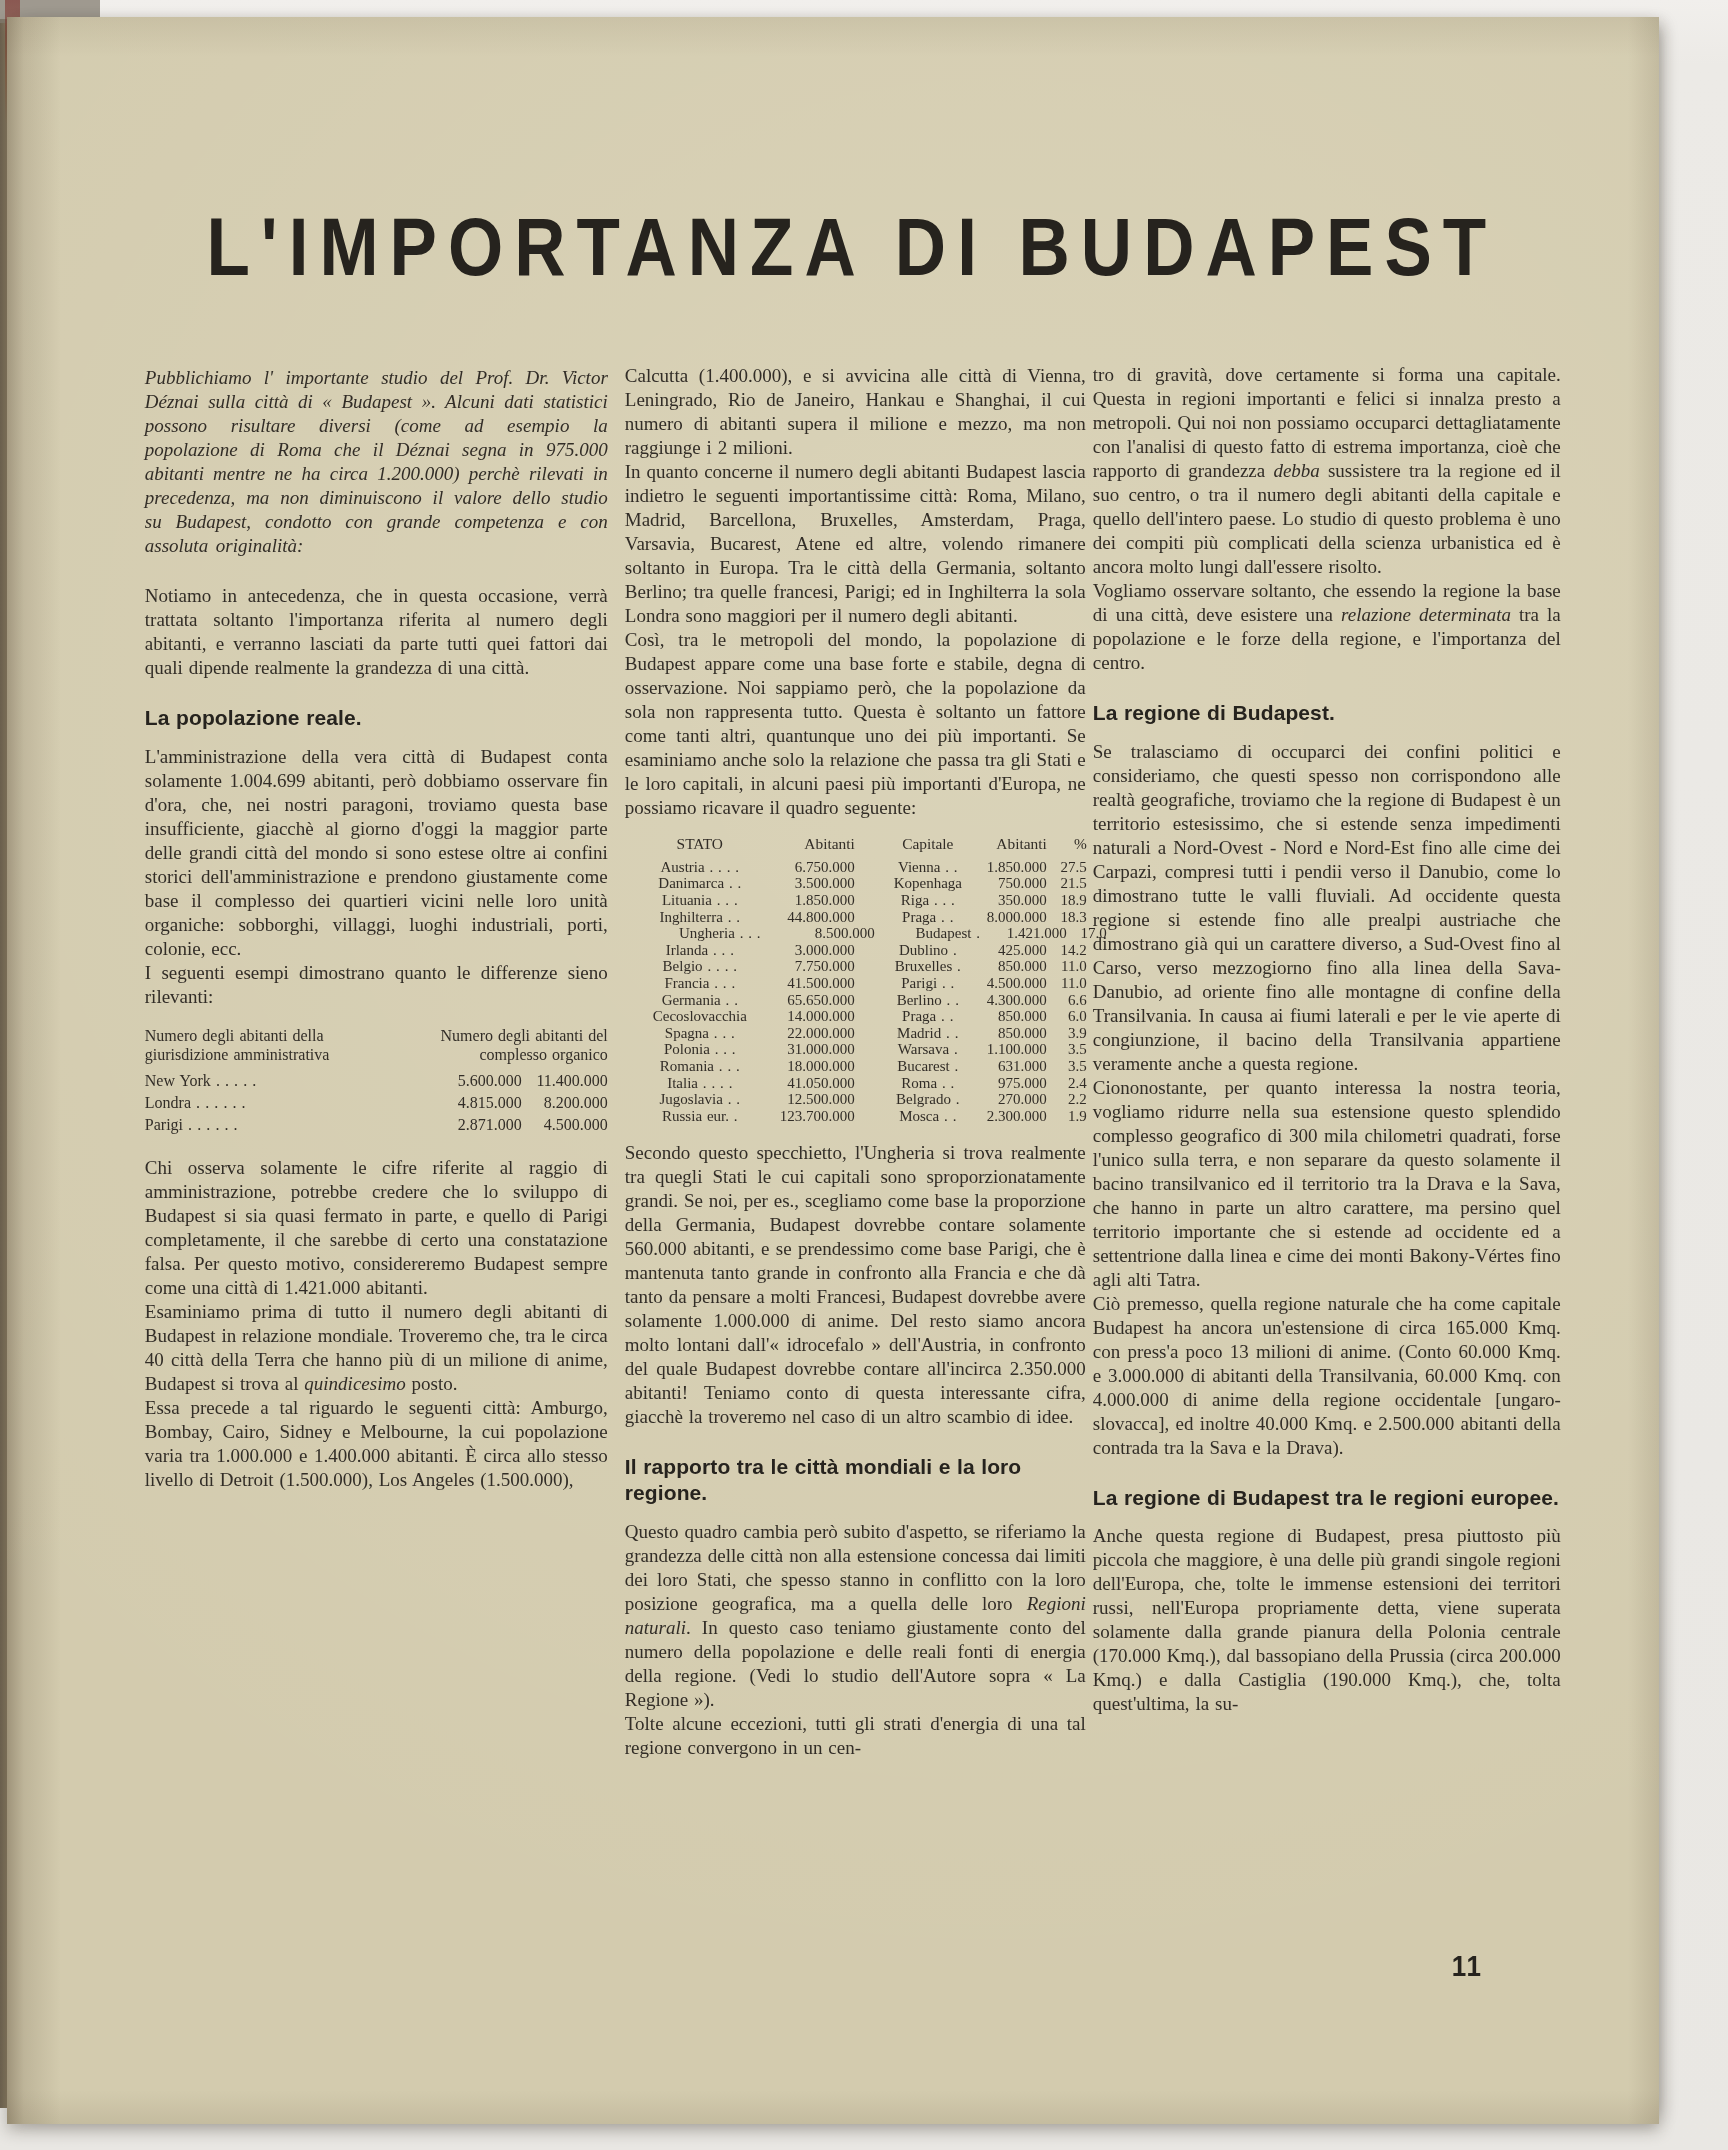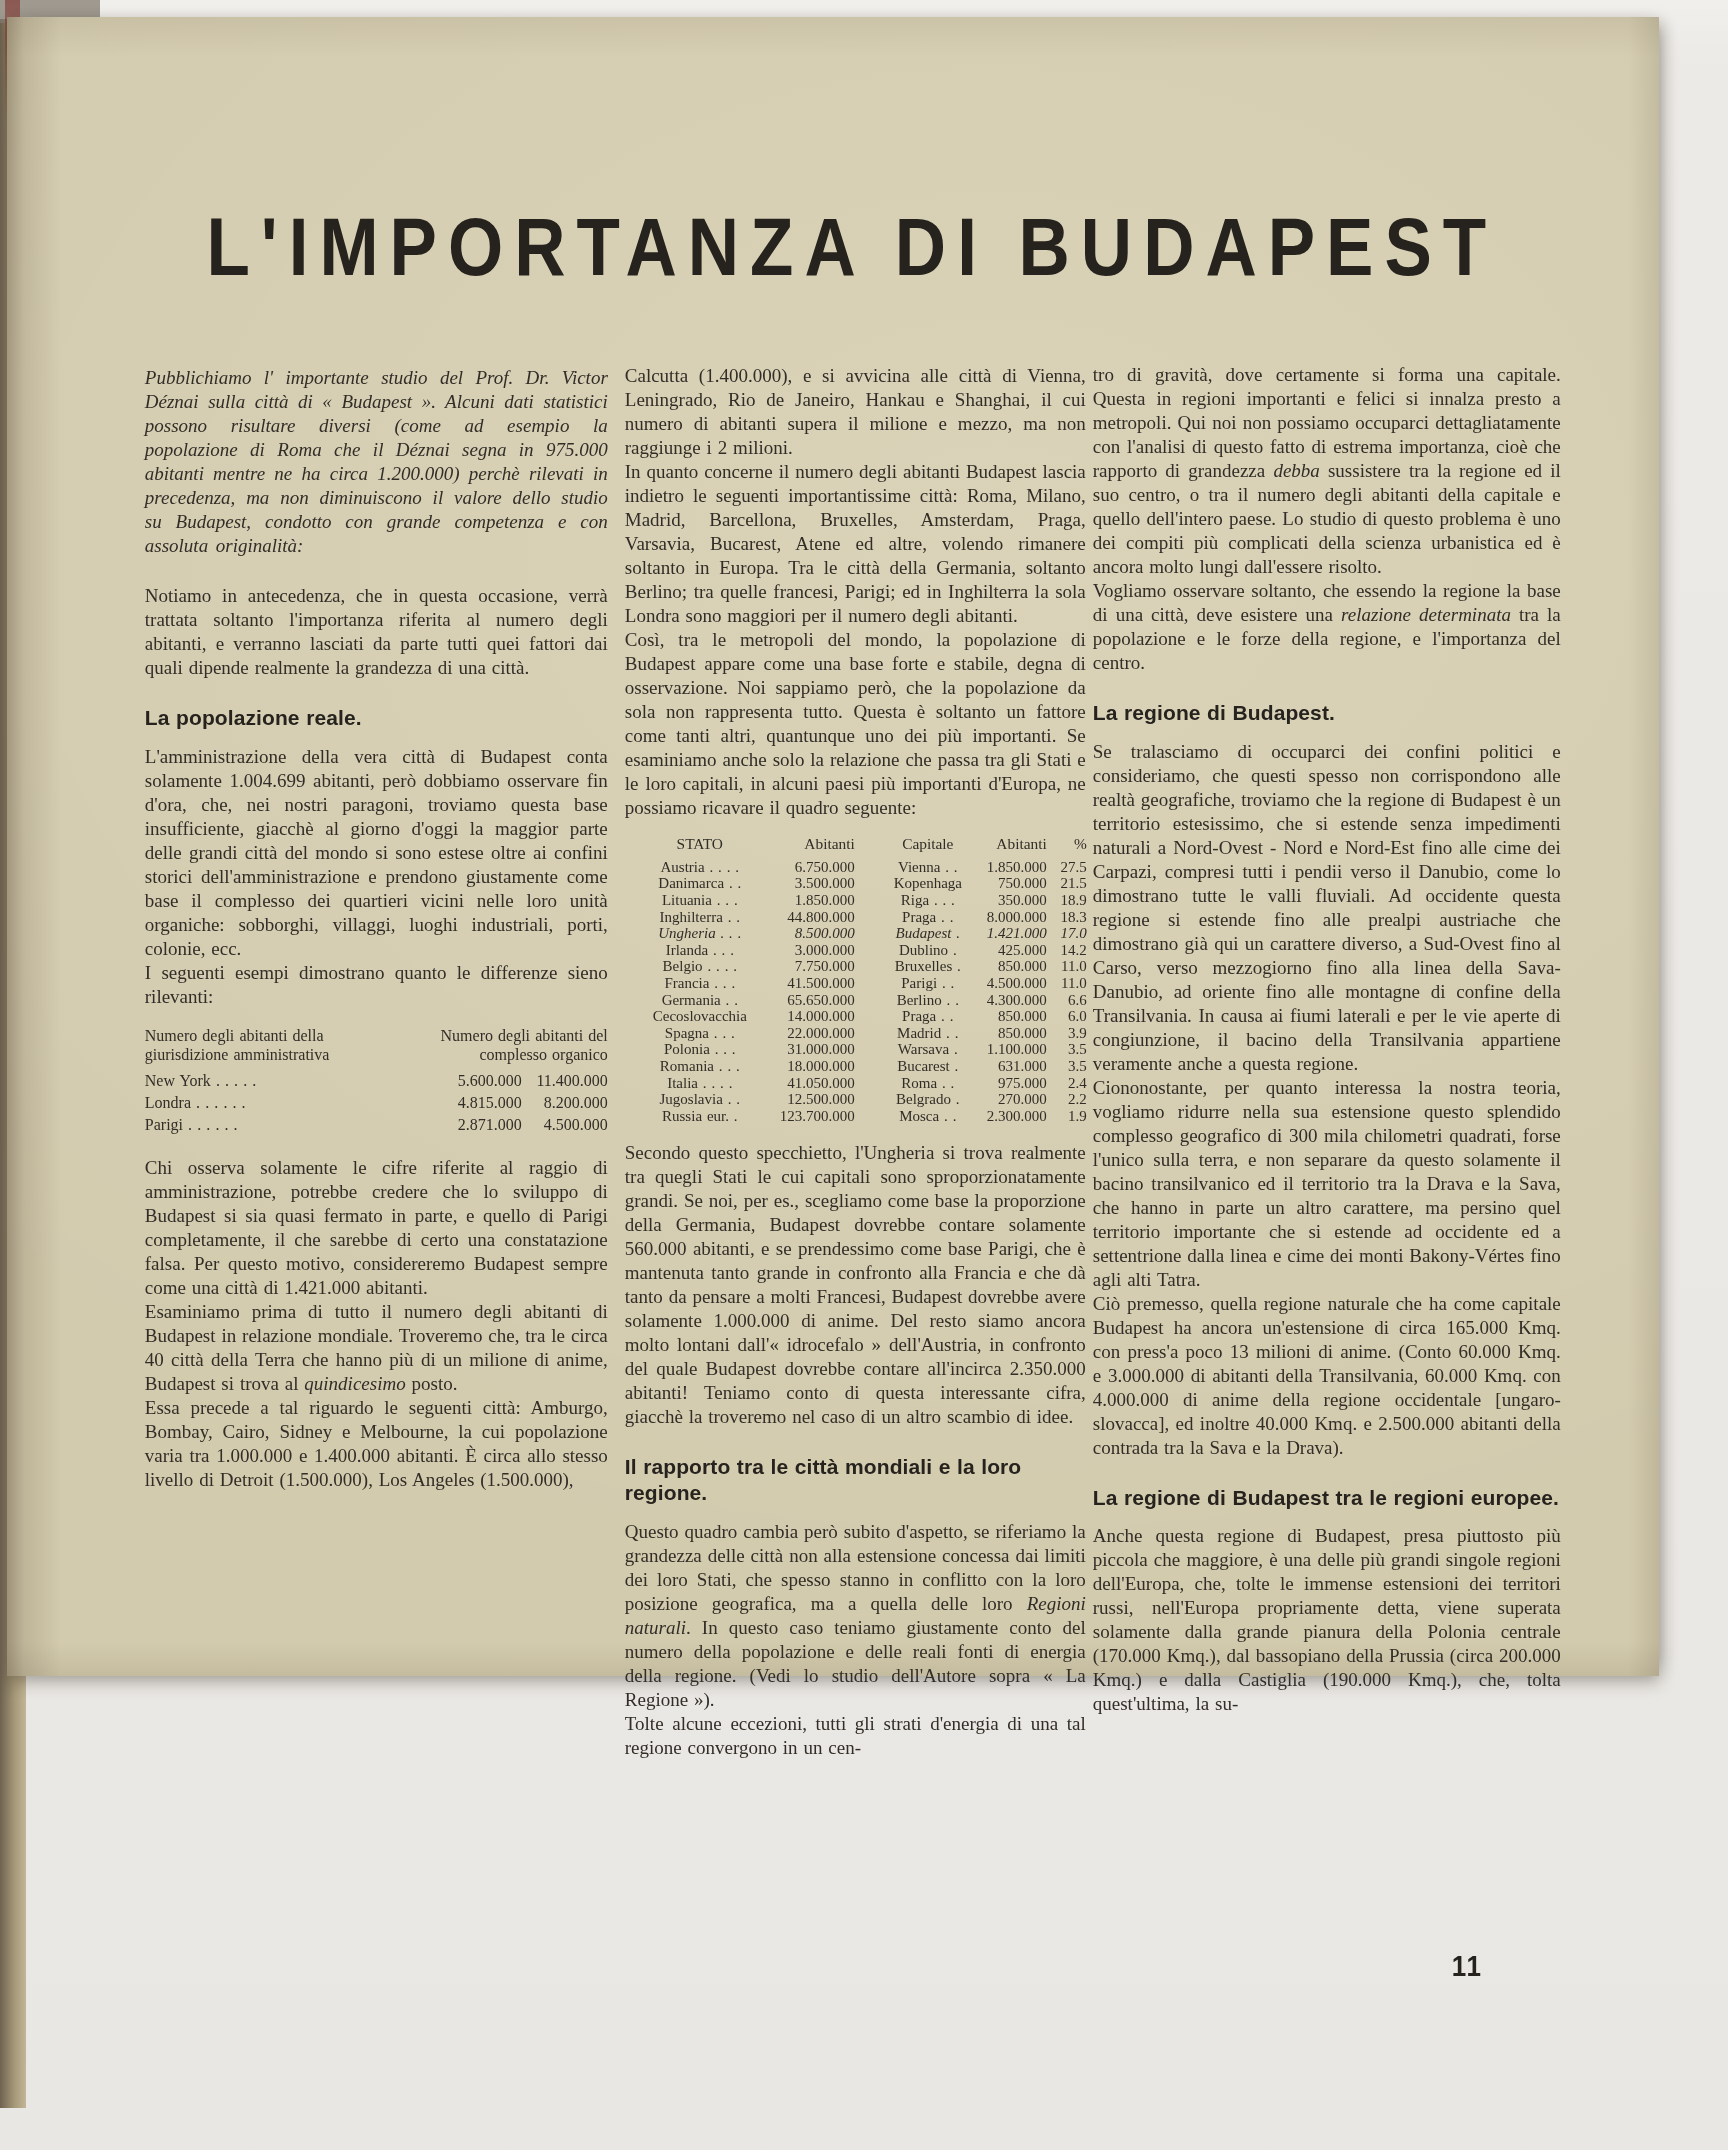--- a/index.html
+++ b/index.html
@@ -8,21 +8,21 @@
     background:linear-gradient(to bottom,#f1efec 0%,#eceae6 3%,#e9e7e3 100%);
     font-family:"Liberation Serif",serif;
     overflow:hidden;
   }
   .corner-dark{position:absolute;left:0;top:0;width:100px;height:23px;background:#837c70;opacity:.75;}
   .red-mark{position:absolute;left:4.6px;top:0px;width:15px;height:126px;background:linear-gradient(to bottom,#7a2420,#8d5a40 60%,rgba(0,0,0,0));opacity:.55;border-radius:0 0 6.8px 6.8px;}
   .edge-stack{position:absolute;left:0;top:19.4px;width:26px;height:2089px;
     background:linear-gradient(to right,#6e6least 0,#a59878 50%,#c2b697 100%);
     background:linear-gradient(to right,#6e6250 0,#a59878 55%,#c2b697 100%);}
   .paper{
-    position:absolute;left:6.8px;top:17px;width:1652px;height:1659px;
+    position:absolute;left:6.8px;top:17px;width:1652px;height:2107px;
     background:
       radial-gradient(120% 90% at 60% 32%, rgba(255,253,240,0.16), rgba(0,0,0,0) 70%),
       linear-gradient(to right, rgba(80,64,44,0.40) 0px, rgba(80,64,44,0.16) 17px, rgba(80,64,44,0) 54px),
       linear-gradient(to left, rgba(92,78,56,0.16) 0px, rgba(0,0,0,0) 31px),
       linear-gradient(to bottom, rgba(108,94,70,0.12), rgba(0,0,0,0) 40px),
       linear-gradient(to top, rgba(108,94,70,0.14), rgba(0,0,0,0) 34px),
       #d3cbae;
     box-shadow: 0 6.8px 15px rgba(40,32,20,0.30), 9px 0 17px -6.8px rgba(40,32,20,0.25);
   }
   .page-title{
@@ -56,21 +56,21 @@
   .t1-row .name{text-align:left;}
   .t1-row .num{text-align:right;}
   
   .t2{margin:15px 0 17px 0;font-size:15px;line-height:16.6px;}
   .t2-row{display:grid;grid-template-columns:150px 80px 17px 112px 63px 40px;}
   .t2-head{margin-bottom:6.8px;line-height:17px;}
   .t2-head .c{font-size:15.4px;}
   .t2 .stato,.t2 .cap{text-align:center;white-space:nowrap;overflow:hidden;}
   .t2 .num,.t2 .pct{text-align:right;white-space:nowrap;}
   .t2 .sp{}
-  .t2-row.it{font-style:italic;}
+  .t2-row.it{margin-left:20px;}
   .page-number{
     position:absolute;left:1445px;top:1934px;
     font-family:"Liberation Sans",sans-serif;font-weight:bold;
     font-size:26px;color:#26231e;transform:scaleY(1.15);letter-spacing:1.7px;
   }
 </style>
 </head>
 <body>
 
 <div class="edge-stack"></div>

